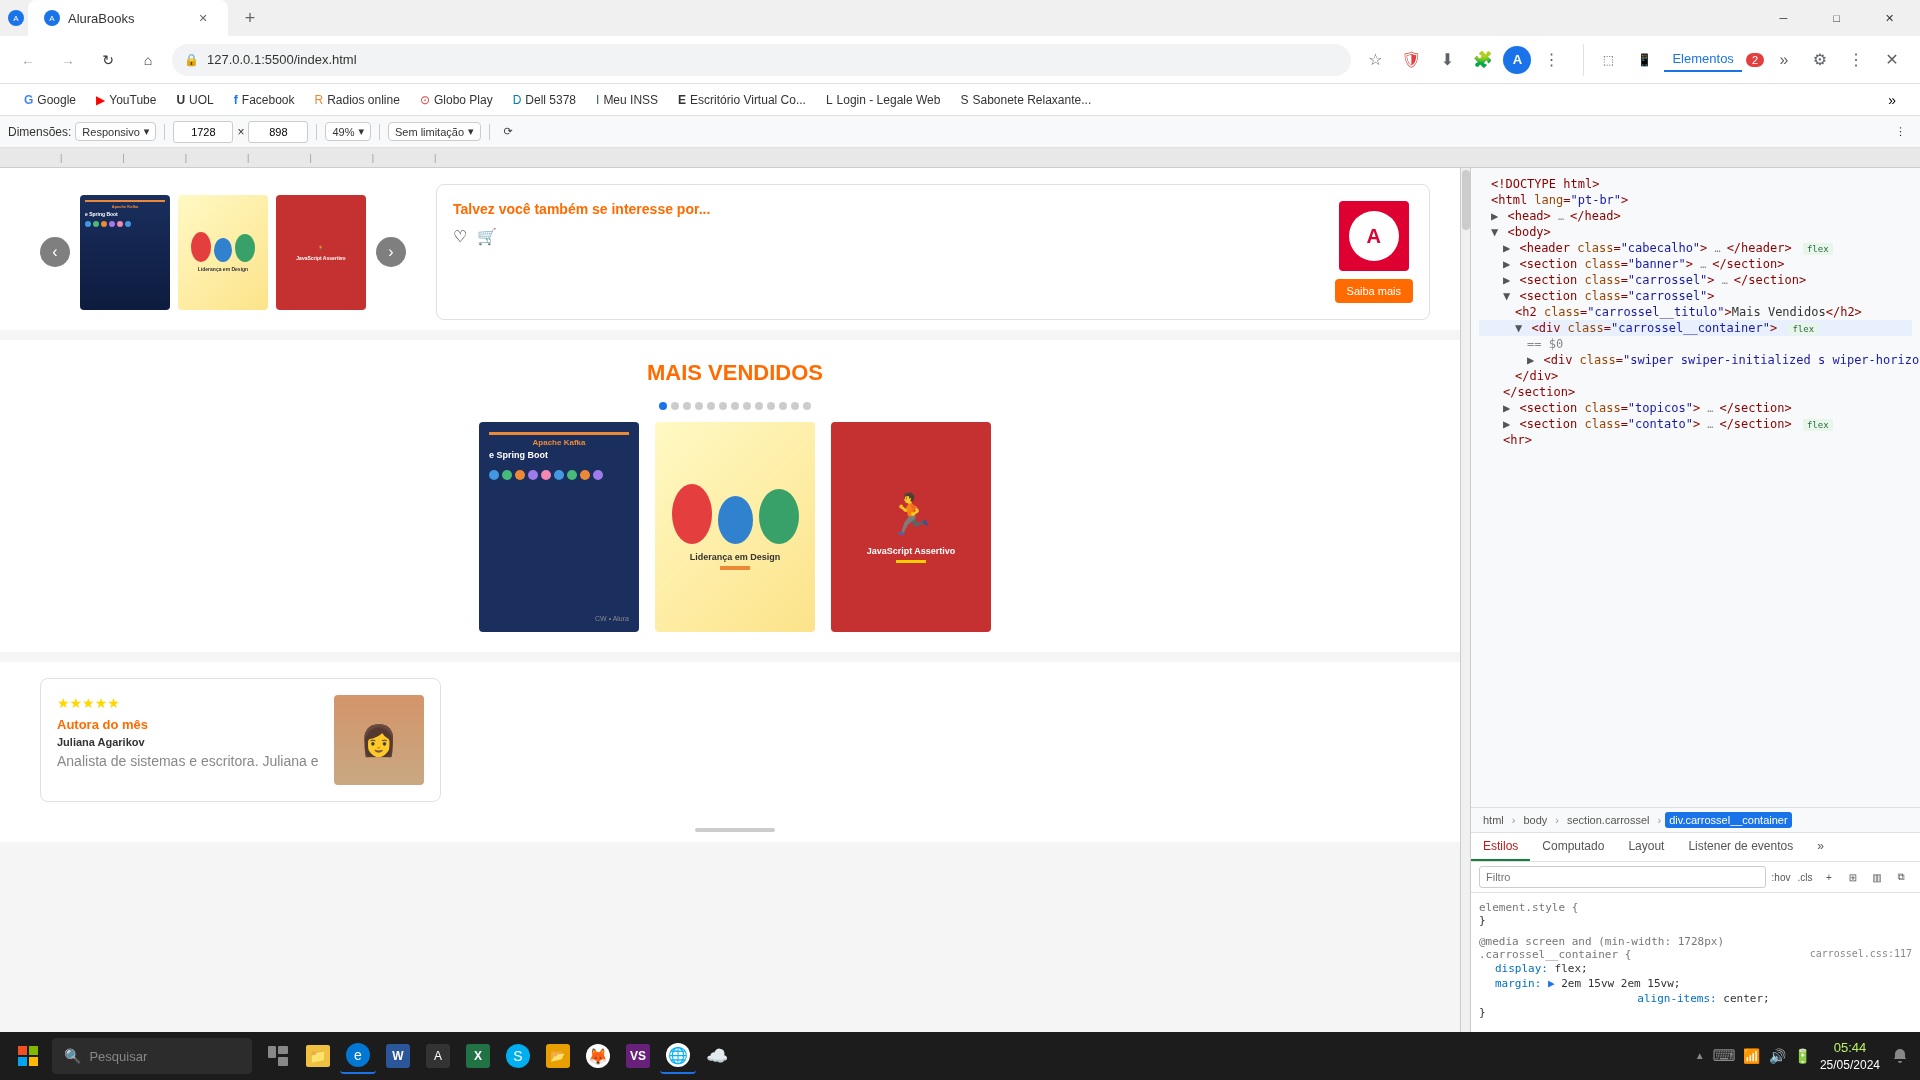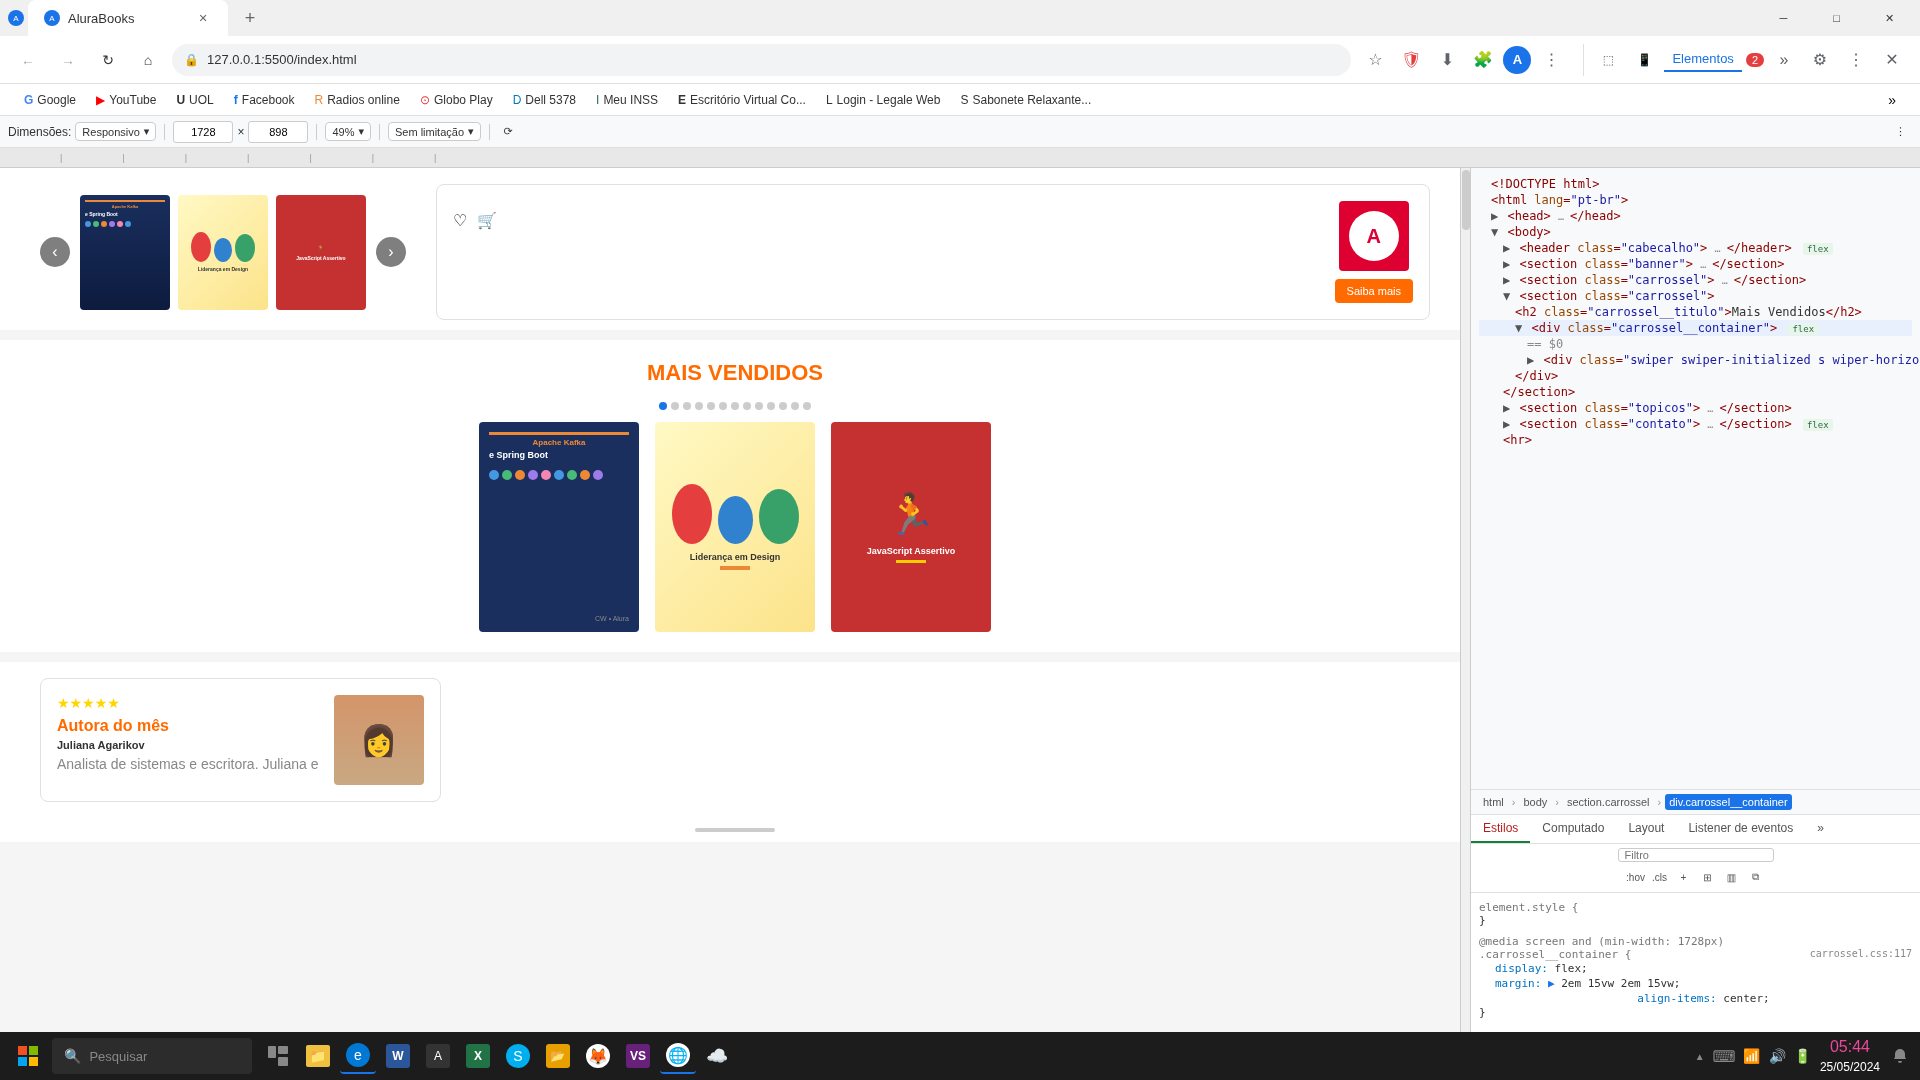--- a/index.html
+++ b/index.html
@@ -59,21 +59,21 @@
     .s-tab { padding: 6px 12px; font-size: 12px; color: #555; cursor: pointer; }
     .s-tab.active { color: #b91c1c; border-bottom: 2px solid #15803d; }
 
     .styles-content { padding: 8px; font-family: monospace; font-size: 11px; }
     .style-block { margin-bottom: 8px; }
     .style-selector { color: #777; }
     .style-brace { color: #333; }
     .style-prop { color: #0070c1; padding-left: 16px; }
     .style-val { color: #333; }
     .style-source { color: #888; float: right; font-size: 10px; }
-    .filter-bar { display: flex; align-items: center; gap: 4px; padding: 4px 8px; border-bottom: 1px solid #e0e0e0; flex-direction: column; }
+    .filter-bar { display: flex; align-items: center; gap: 4px; padding: 4px 8px; border-bottom: 1px solid #e0e0e0; }
     .filter-input { flex: 1; height: 22px; border: 1px solid #ccc; border-radius: 3px; padding: 0 6px; font-size: 11px; }
     .filter-btns { display: flex; gap: 2px; }
     .filter-btn { width: 22px; height: 22px; border-radius: 3px; display: flex; align-items: center; justify-content: center; font-size: 10px; cursor: pointer; color: #555; border: 1px solid transparent; }
     .taskbar { height: 48px; background: #1c1c1c; display: flex; align-items: center; padding: 0 8px; gap: 4px; }
     .start-btn { width: 40px; height: 40px; display: flex; align-items: center; justify-content: center; border-radius: 4px; cursor: pointer; }
     .taskbar-icon { width: 36px; height: 36px; display: flex; align-items: center; justify-content: center; border-radius: 4px; cursor: pointer; }
     .taskbar-right { margin-left: auto; display: flex; align-items: center; gap: 8px; color: white; font-size: 12px; }
     .sys-tray { display: flex; gap: 8px; align-items: center; }
     .clock { text-align: center; line-height: 1.4; }
 
@@ -260,20 +260,21 @@
                 <div style="color:white;font-size:6px;font-weight:bold;text-align:center;">🏃</div>
                 <div style="color:white;font-size:5px;font-weight:bold;text-align:center;margin-top:4px;">JavaScript Assertivo</div>
               </div>
             </div>
           </div>
 
           <div style="width:30px;height:30px;background:rgba(0,0,0,0.5);border-radius:50%;display:flex;align-items:center;justify-content:center;color:white;cursor:pointer;flex-shrink:0;">›</div>
 
           <div style="flex:1;background:white;border:1px solid #e0e0e0;border-radius:8px;padding:16px;display:flex;gap:12px;align-items:flex-start;margin-left:20px;">
             <div style="flex:1;">
+              <div style="font-size:14px;font-weight:bold;color:#ff6b00;margin-bottom:6px;">Talvez você também se interesse por...</div>
               <div style="display:flex;gap:10px;margin-top:10px;">
                 <span style="font-size:16px;cursor:pointer;">♡</span>
                 <span style="font-size:16px;cursor:pointer;">🛒</span>
               </div>
             </div>
             <div style="display:flex;flex-direction:column;align-items:center;gap:8px;">
 
               <div style="width:70px;height:70px;background:#dd0031;border-radius:4px;display:flex;align-items:center;justify-content:center;">
                 <div style="width:50px;height:50px;background:white;border-radius:50%;display:flex;align-items:center;justify-content:center;font-size:20px;font-weight:bold;color:#dd0031;">A</div>
               </div>
@@ -347,21 +348,21 @@
               </div>
             </div>
           </div>
         </div>
 
         <div style="background:#f5f5f5;height:10px;"></div>
         <div style="background:white;padding:16px 40px;display:flex;gap:20px;align-items:flex-start;">
           <div style="background:white;border:1px solid #e0e0e0;border-radius:8px;padding:16px;display:flex;gap:16px;max-width:480px;align-items:flex-start;">
             <div style="flex:1;">
               <div style="color:#FFD700;font-size:14px;margin-bottom:6px;">★★★★★</div>
-              <div style="font-size:16px;font-weight:bold;color:#ff6b00;margin-bottom:4px;">Autora do mês</div>
+              <div style="font-size:13px;font-weight:bold;color:#ff6b00;margin-bottom:4px;">Autora do mês</div>
               <div style="font-size:11px;font-weight:bold;color:#333;margin-bottom:4px;">Juliana Agarikov</div>
               <div style="font-size:14px;color:#888;line-height:1.4;">Analista de sistemas e escritora. Juliana e</div>
             </div>
             <div style="width:90px;height:90px;background:#c8a882;border-radius:4px;overflow:hidden;flex-shrink:0;">
               <div style="width:100%;height:100%;background:linear-gradient(to bottom,#d4956a,#c8a882);display:flex;align-items:center;justify-content:center;font-size:30px;">👩</div>
             </div>
           </div>
         </div>
 
         <div style="display:flex;justify-content:center;padding:10px;background:white;">
@@ -572,21 +573,21 @@
 
   <div class="taskbar-right" style="margin-left:auto;">
     <div class="sys-tray">
       <span style="color:#888;font-size:10px;cursor:pointer;">▲</span>
       <span style="color:#888;font-size:16px;cursor:pointer;">⌨</span>
       <span style="color:#888;font-size:14px;cursor:pointer;">📶</span>
       <span style="color:#888;font-size:14px;cursor:pointer;">🔊</span>
       <span style="color:#888;font-size:14px;cursor:pointer;">🔋</span>
     </div>
     <div class="clock" style="cursor:pointer;">
-      <div style="color:#ec4899;font-size:16px;">05:44</div>
+      <div style="color:#bef264;font-size:13px;">05:44</div>
       <div style="color:white;font-size:12px;">25/05/2024</div>
     </div>
     <div style="width:24px;height:24px;display:flex;align-items:center;justify-content:center;cursor:pointer;">
       <svg width="16" height="16" viewBox="0 0 16 16" fill="#888">
         <path d="M8 1a5 5 0 0 0-5 5v3l-1 2h12l-1-2V6a5 5 0 0 0-5-5zm0 14a2 2 0 0 0 2-2H6a2 2 0 0 0 2 2z"></path>
       </svg>
     </div>
   </div>
 </div>
 

